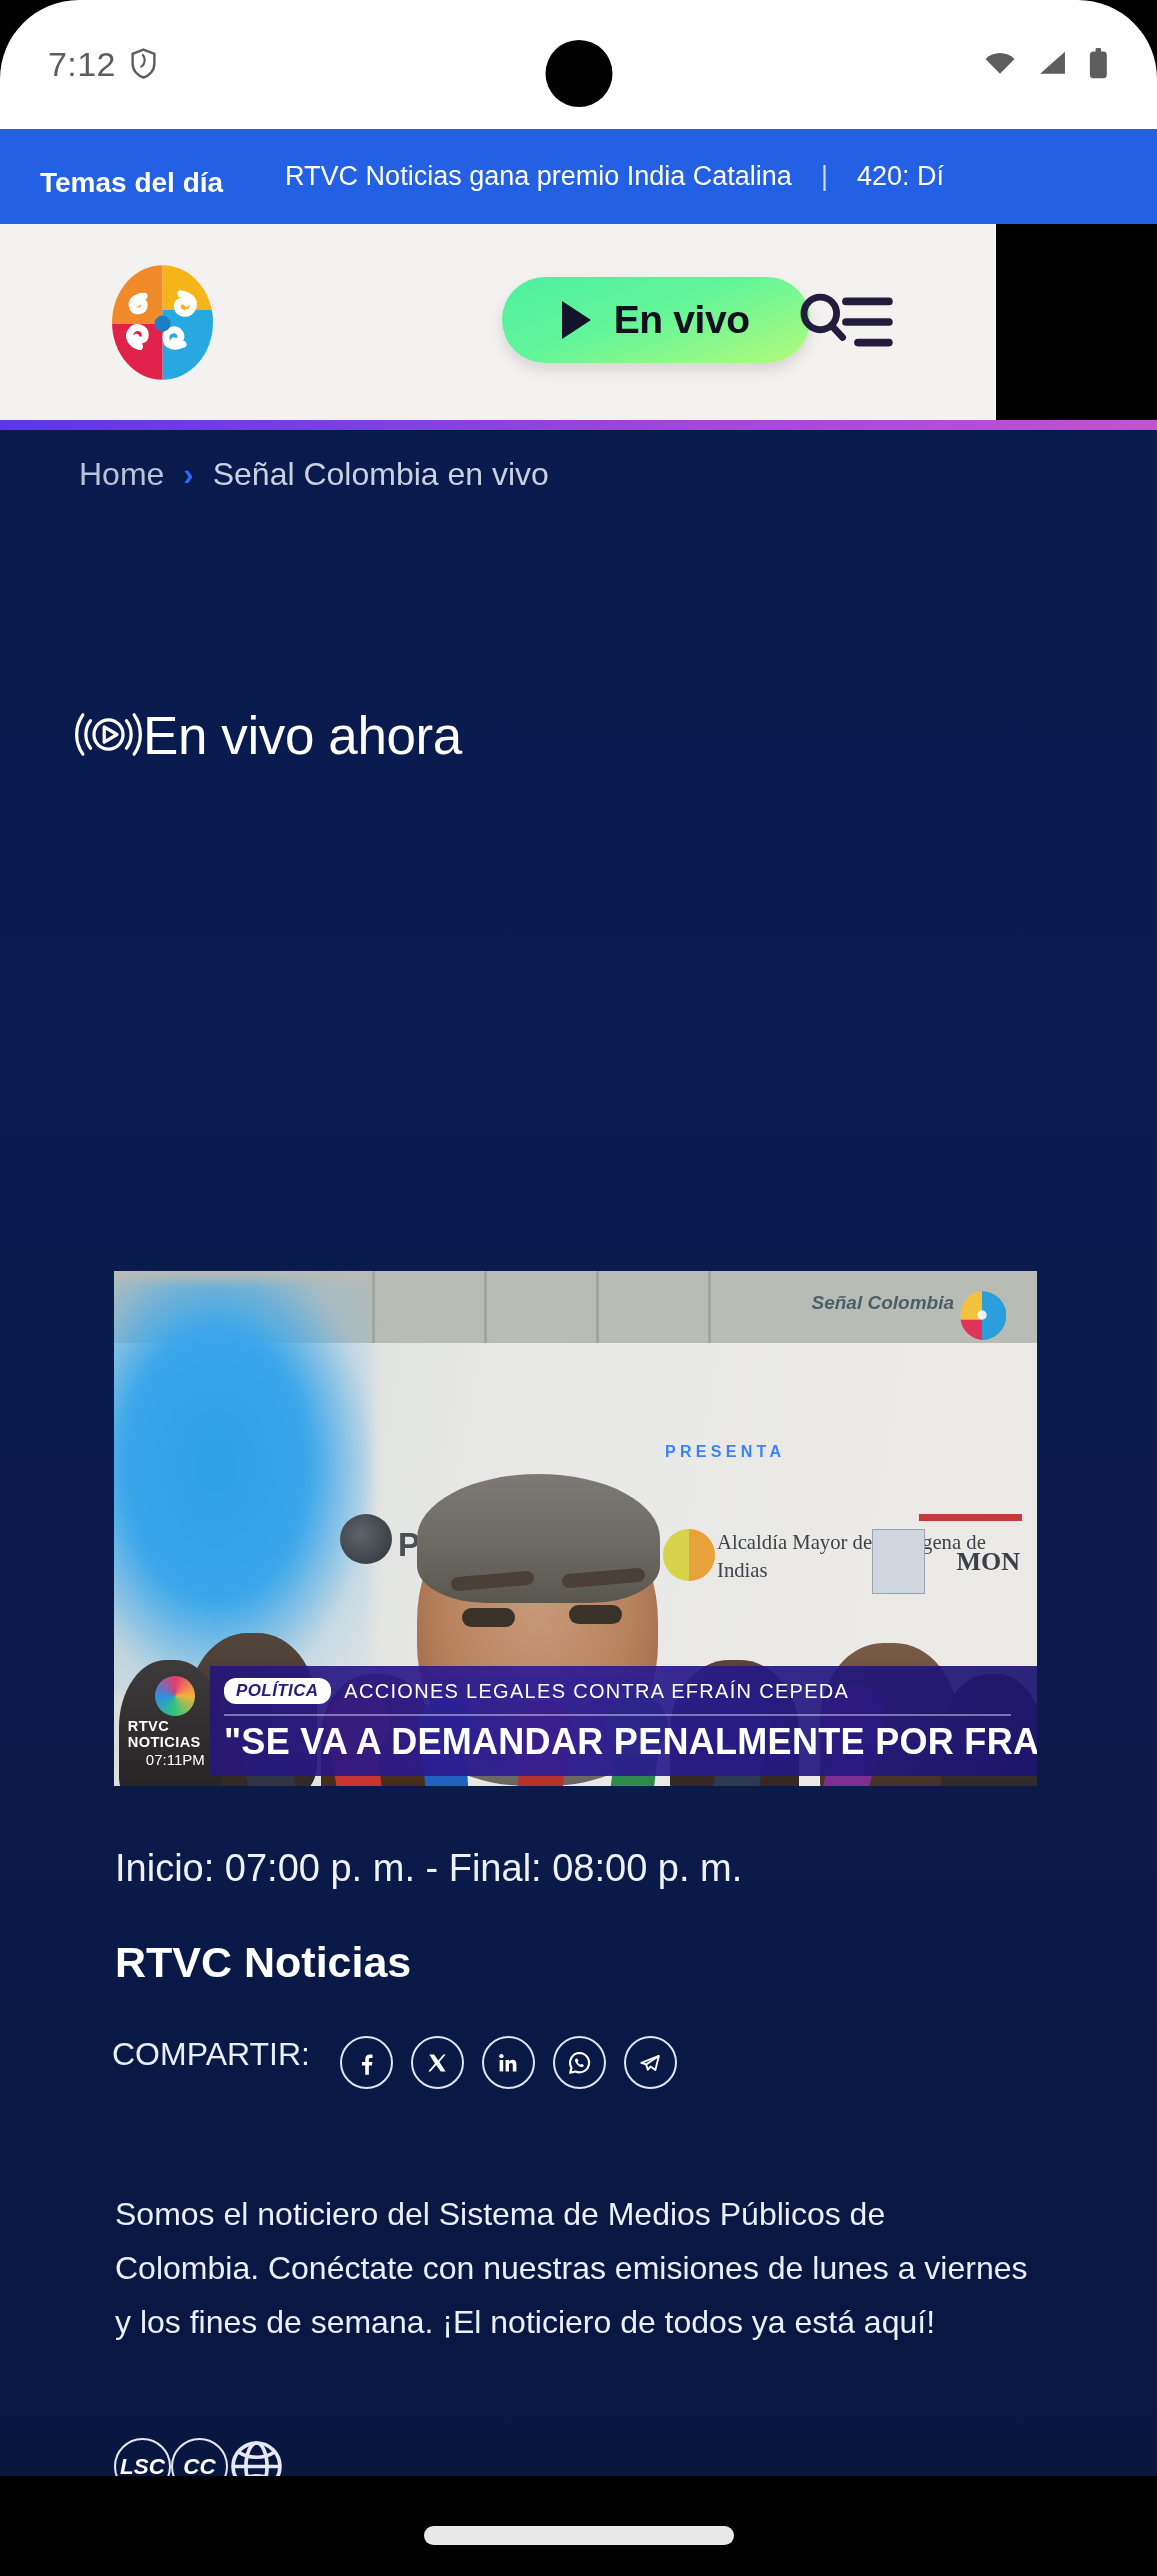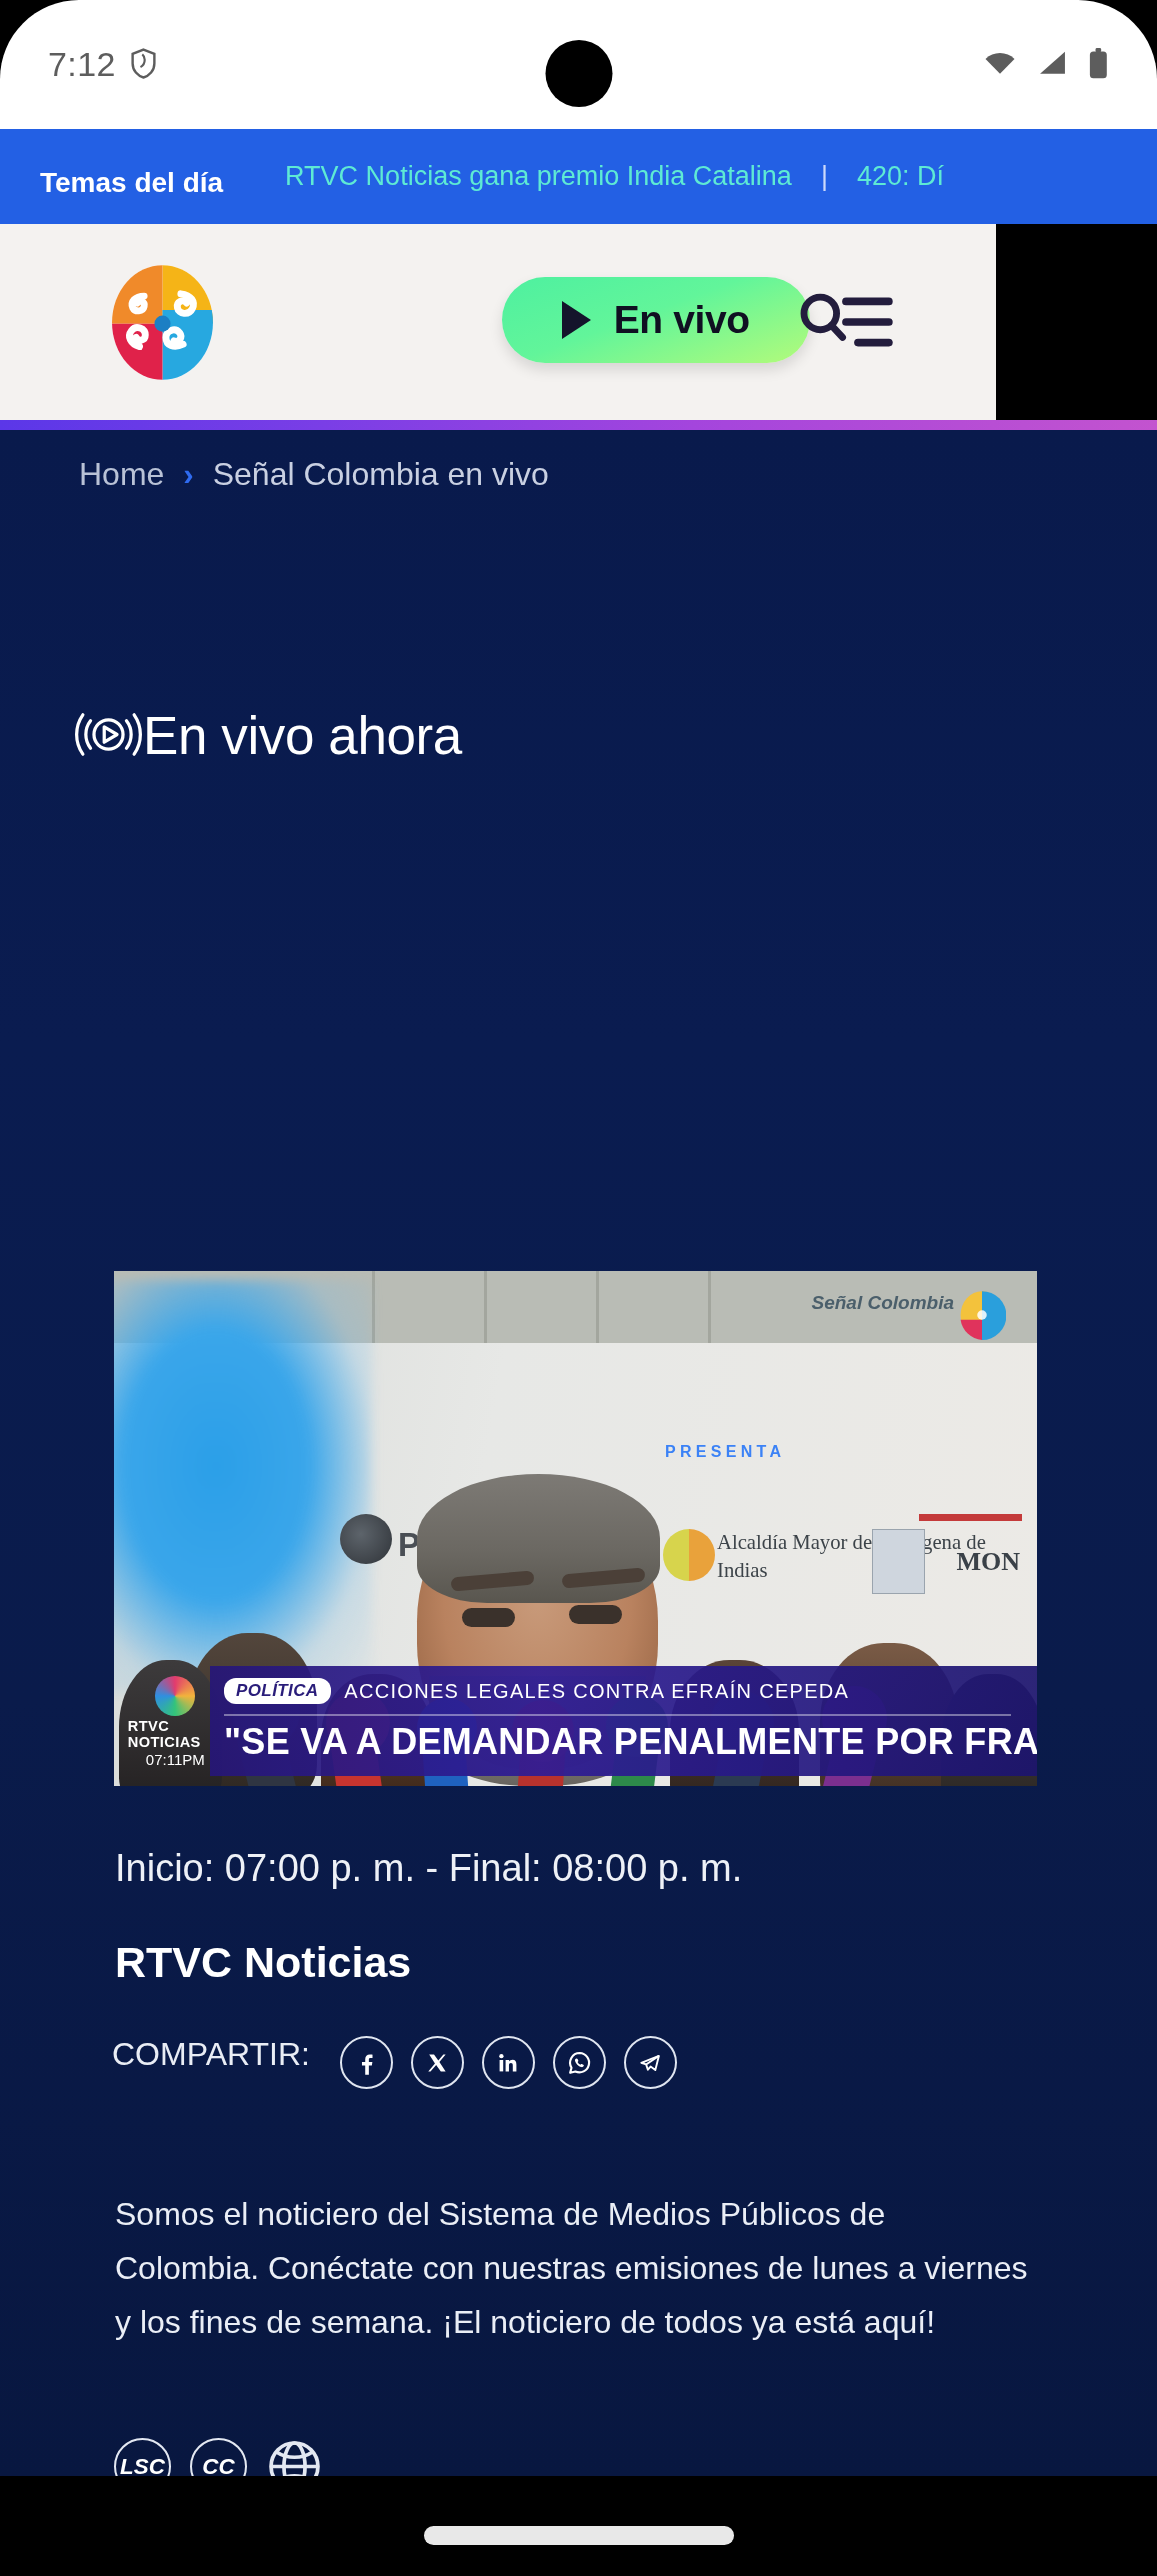--- a/index.html
+++ b/index.html
@@ -28,21 +28,21 @@
   }
 
   
   .ticker {
     position:absolute; left:0; top:129px; width:1157px; height:95px;
     background:#2360e4; display:flex; align-items:center; overflow:hidden;
     padding-left:40px;
   }
   .ticker-label { color:#fff; font-size:28px; font-weight:bold; white-space:nowrap;margin-top:12px; }
   .ticker-items { display:flex; align-items:center; margin-left:62px; white-space:nowrap; }
-  .ticker-item { color:#5eead4; font-size:27px; }
+  .ticker-item { color:#ffffff; font-size:27px; }
   .ticker-sep { color:#cdd9fb; font-size:27px; margin:0 29px; }
 
   
   .header {
     position:absolute; left:0; top:224px; width:996px; height:196px;
     background:#f4f2f0; display:flex; align-items:center;
   }
   .logo { position:absolute; left:105px; top:40px; width:115px; height:117px; }
   .live-btn {
     position:absolute; left:502px; top:53px; width:308px; height:86px;
@@ -162,21 +162,21 @@
   .share-btn {
     width:53px; height:53px; border-radius:50%; border:2.2px solid #dfe5f0;
     display:flex; align-items:center; justify-content:center; cursor:pointer; background:transparent;
   }
 
   .desc {
     position:absolute; left:115px; top:1758px; width:921px;
     color:#eaeef6; font-size:32px; line-height:1.68;
   }
 
-  .a11y-row { position:absolute; left:114px; top:2008px; display:flex; align-items:center; gap:19px; }
+  .a11y-row { position:absolute; left:114px; top:2008px; display:flex; align-items:center; }
   .a11y-btn {
     width:57px; height:57px; border-radius:50%; border:2.2px solid #e3e8f2;
     display:flex; align-items:center; justify-content:center; cursor:pointer; background:transparent;
     color:#fff; font-size:22.4px; font-weight:bold; font-style:italic;
   }
 
   
   .navbar { position:absolute; left:0; bottom:0; width:1157px; height:100px; background:#000; }
   .nav-pill {
     position:absolute; left:50%; bottom:31px; transform:translateX(-50%);

